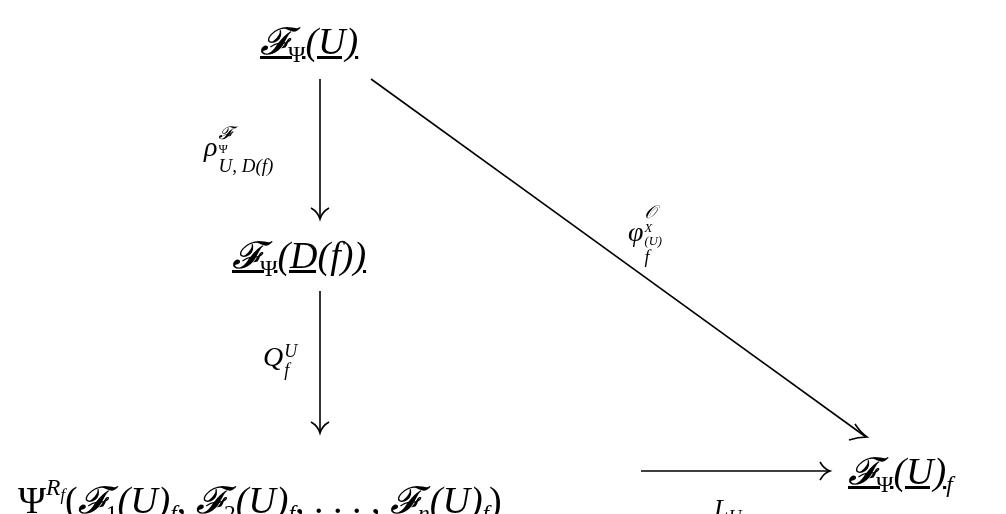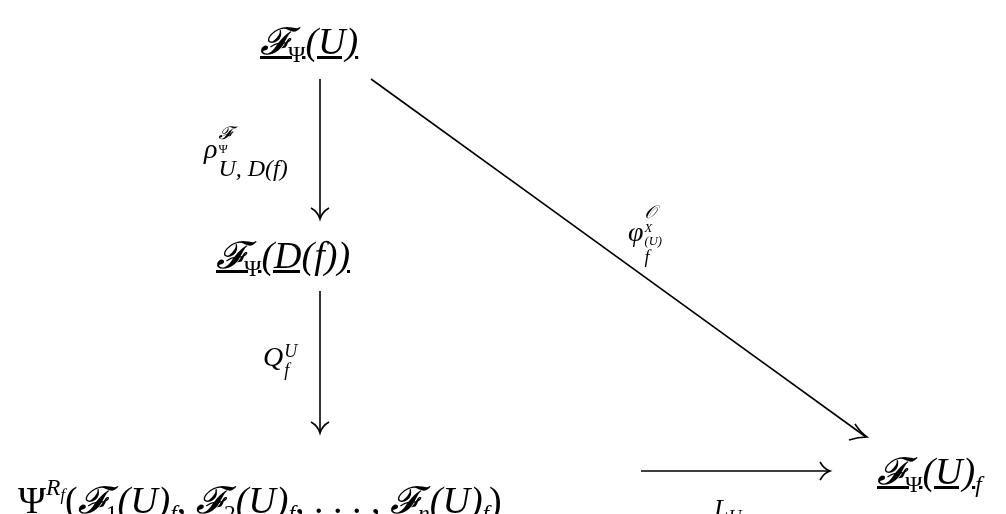--- a/index.html
+++ b/index.html
@@ -40,39 +40,39 @@
   <g stroke="#000" stroke-width="1.6" fill="none">
     <line x1="641" y1="471" x2="829" y2="471"></line>
     <path d="M820 462 Q824 469 830 471 Q824 473 820 480"></path>
   </g>
 </svg>
 
 <div class="node" style="left:260px; top:22px;">
   <span class="cal">𝓕</span><span class="sub">Ψ</span><span class="it">(U)</span>
 </div>
 
-<div class="node" style="left:216px; top:236px;">
+<div class="node" style="left:232px; top:236px;">
   <span class="cal">𝓕</span><span class="sub">Ψ</span><span class="it">(D(f))</span>
 </div>
 
 <div class="node" style="left:18px; top:452px;margin-top:24px;">
   <span>Ψ</span><span class="sup"><span class="it">R</span><span class="ssub it">f</span></span><span>(</span><span class="cal">𝓕</span><span class="sub">1</span><span class="it">(U)</span><span class="sub it">f</span><span>, </span><span class="cal">𝓕</span><span class="sub">2</span><span class="it">(U)</span><span class="sub it">f</span><span>, . . . , </span><span class="cal">𝓕</span><span class="sub it">n</span><span class="it">(U)</span><span class="sub it">f</span><span>)</span>
 </div>
 
-<div class="node" style="left:877px; top:452px;">
+<div class="node" style="left:848px; top:452px;">
   <span class="cal">𝓕</span><span class="sub">Ψ</span><span class="it">(U)</span><span class="sub it">f</span>
 </div>
 
 <div class="lbl" style="left:204px; top:124px;">
   <span class="it" style="font-size:28px;">ρ</span><span class="stack" style="margin-left:1px;">
     <span style="font-size:18px;">
         <span class="cal">𝓕</span>
         <span class="ssub">Ψ</span>
       </span>
-    <span class="it" style="font-size:24px;">U, D(f)</span>
+    <span class="it" style="font-size:19px;">U, D(f)</span>
   </span>
 </div>
 
 <div class="lbl" style="left:263px; top:342px;">
   <span class="it" style="font-size:28px;">Q</span><span class="stack" style="margin-left:1px;">
     <span class="it" style="font-size:18px;">U</span>
     <span class="it" style="font-size:18px;">f</span>
   </span>
 </div>
 

